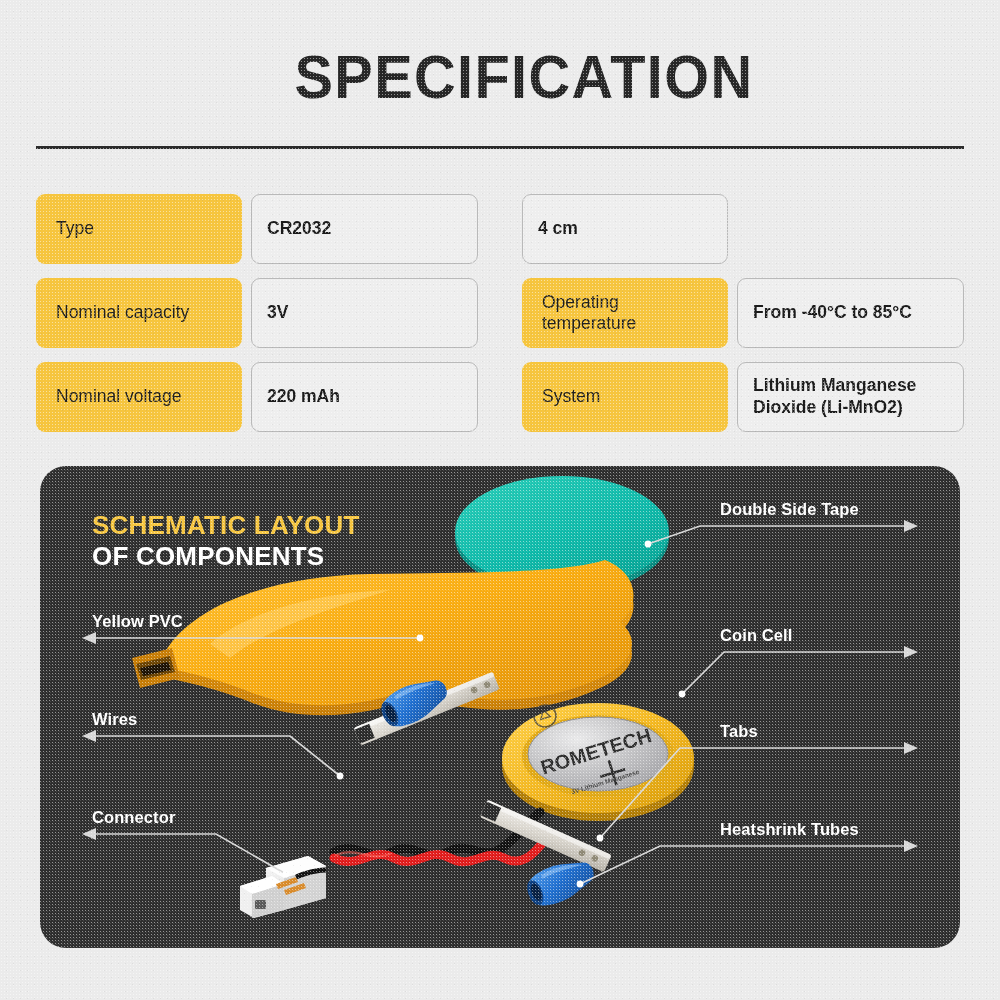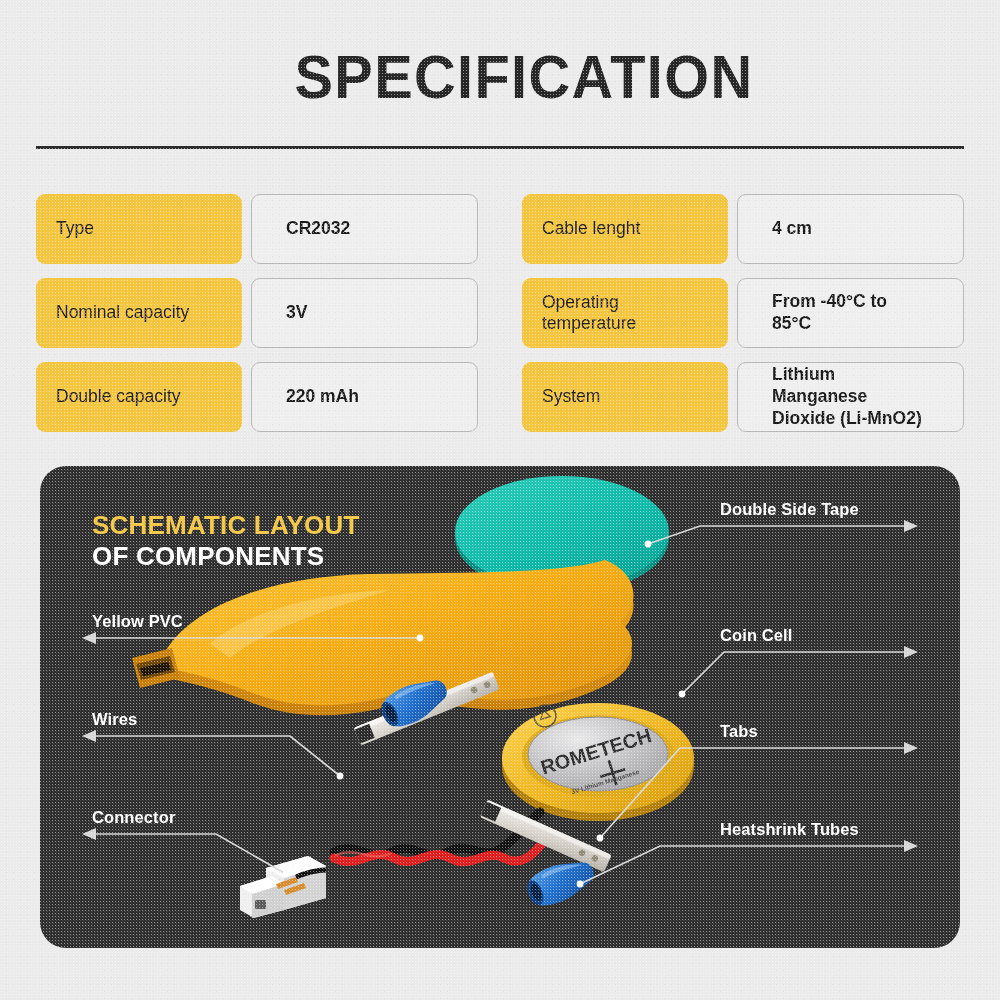--- a/index.html
+++ b/index.html
@@ -99,21 +99,21 @@
     font-weight: 400;
     color: #1f1f1f;
     line-height: 1.22;
   }
   .spec-val {
     background: rgba(255,255,255,.18);
     border: 1.4px solid #b9b9b9;
     border-radius: 9px;
     display: flex;
     align-items: center;
-    padding: 0 34px;
+    padding: 0 15px;
     font-size: 17.5px;
     font-weight: 700;
     color: #1b1b1b;
     line-height: 1.25;
   }
 
   
   .schematic {
     position: absolute;
     left: 40px;
@@ -191,28 +191,27 @@
     <div class="spec-col left">
       <div class="spec-row">
         <div class="spec-key">Type</div>
         <div class="spec-val">CR2032</div>
       </div>
       <div class="spec-row">
         <div class="spec-key">Nominal capacity</div>
         <div class="spec-val">3V</div>
       </div>
       <div class="spec-row">
-        <div class="spec-key">Double capacity</div>
+        <div class="spec-key">Nominal voltage</div>
         <div class="spec-val">220 mAh</div>
       </div>
     </div>
 
     <div class="spec-col right">
       <div class="spec-row">
-        <div class="spec-key">Cable lenght</div>
         <div class="spec-val">4 cm</div>
       </div>
       <div class="spec-row">
         <div class="spec-key">Operating temperature</div>
         <div class="spec-val">From -40°C to 85°C</div>
       </div>
       <div class="spec-row">
         <div class="spec-key">System</div>
         <div class="spec-val">Lithium Manganese Dioxide (Li-MnO2)</div>
       </div>

